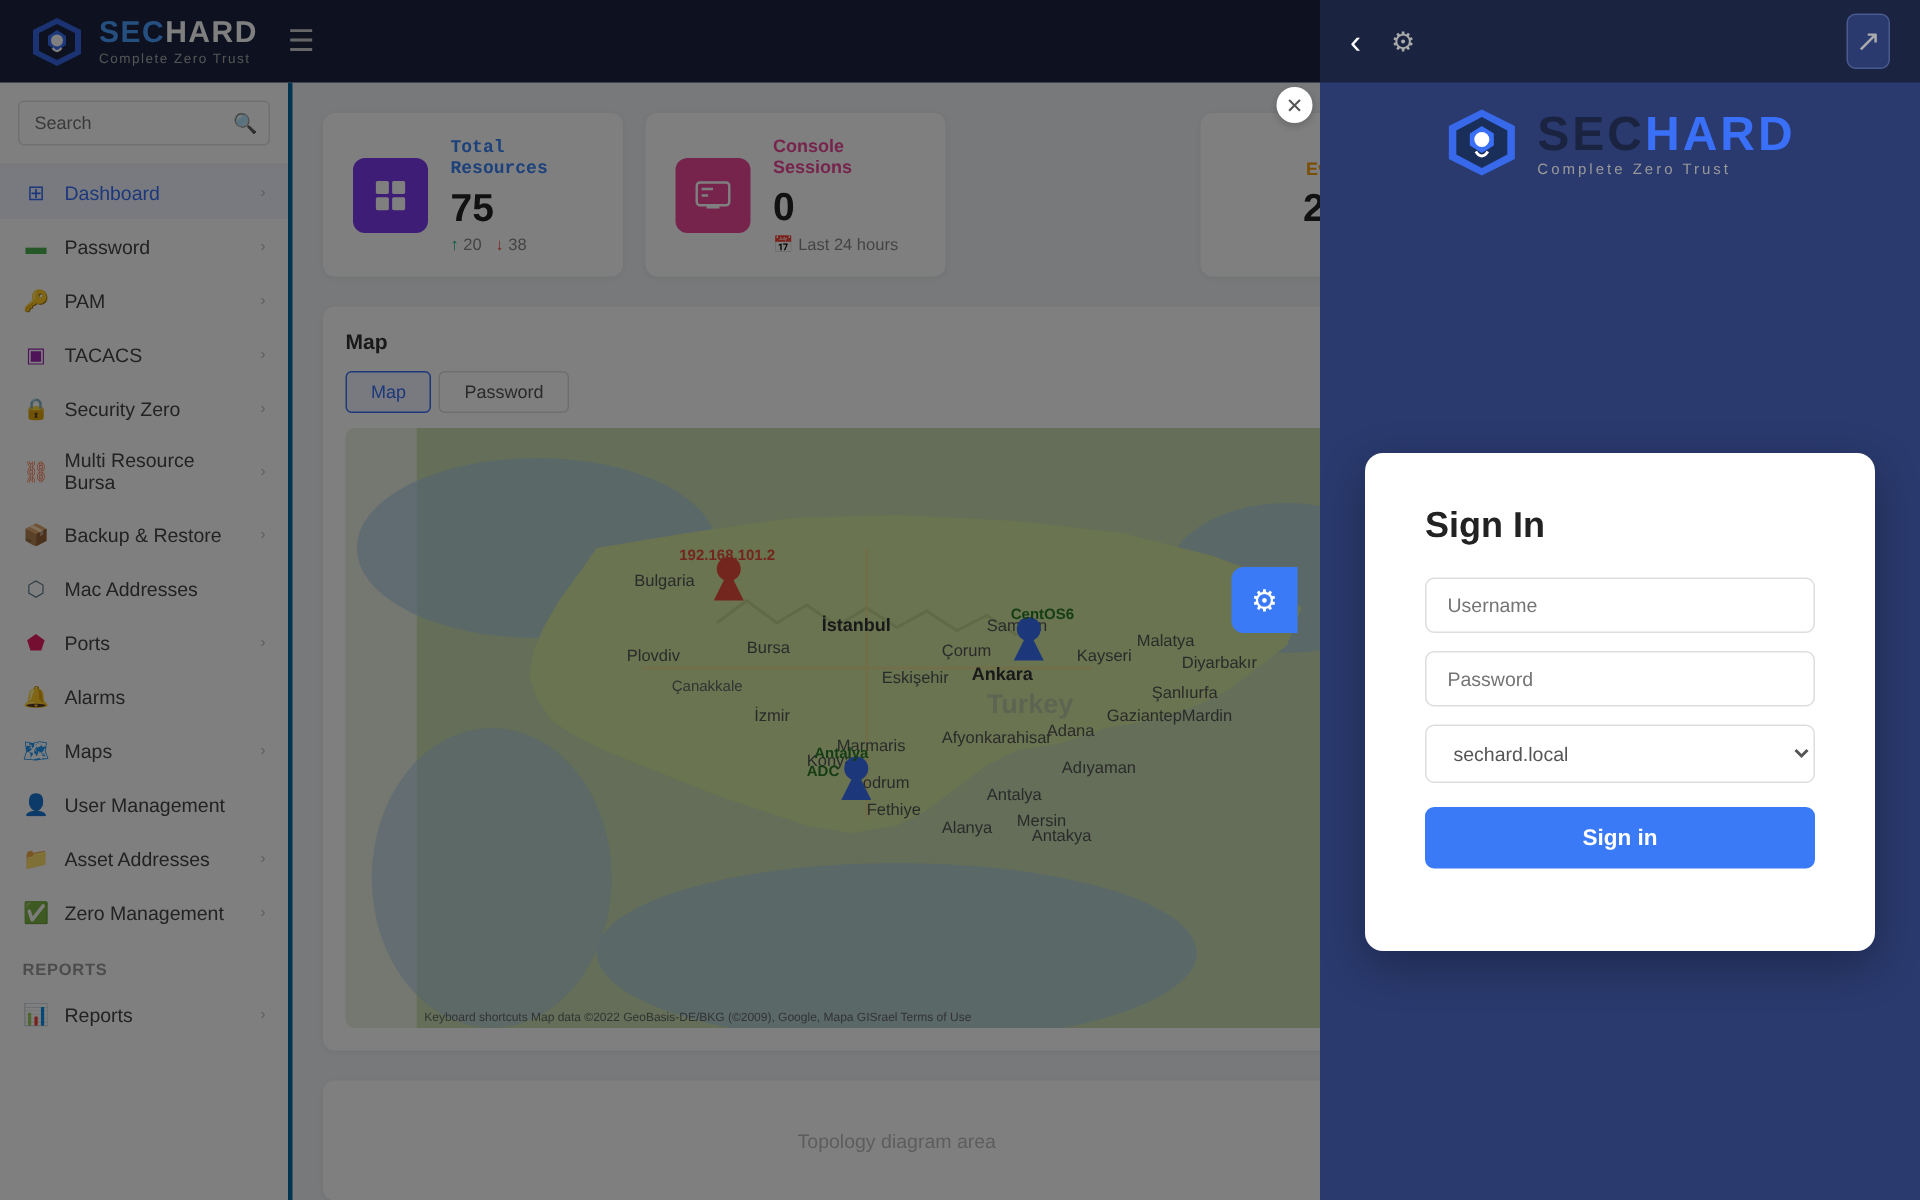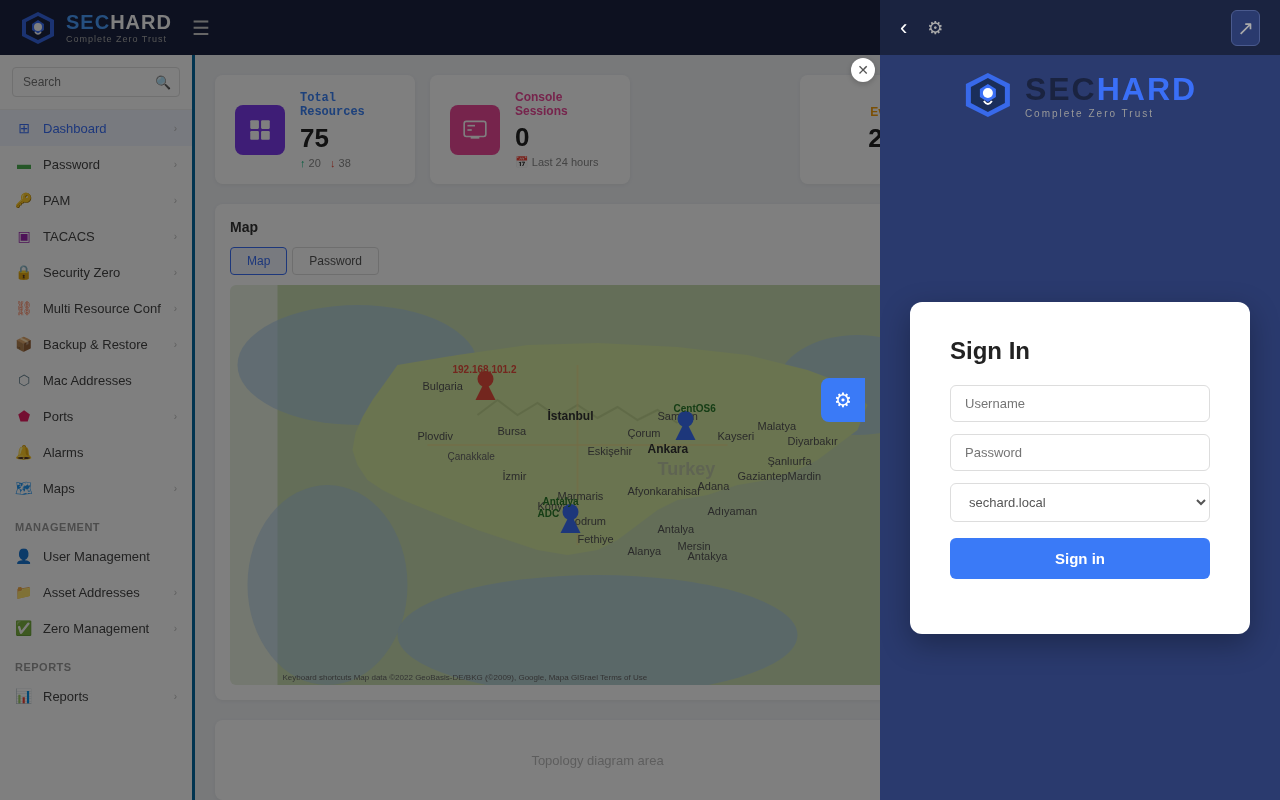--- a/index.html
+++ b/index.html
@@ -389,21 +389,21 @@
       <span class="nav-label">TACACS</span>
       <span class="chevron">›</span>
     </div>
     <div class="nav-item">
       <span class="nav-icon" style="color:#3a6ff7">🔒</span>
       <span class="nav-label">Security Zero</span>
       <span class="chevron">›</span>
     </div>
     <div class="nav-item">
       <span class="nav-icon" style="color:#ff7043">⛓</span>
-      <span class="nav-label">Multi Resource Conf</span>
+      <span class="nav-label">Multi Resource Bursa</span>
       <span class="chevron">›</span>
     </div>
     <div class="nav-item">
       <span class="nav-icon" style="color:#4caf50">📦</span>
       <span class="nav-label">Backup &amp; Restore</span>
       <span class="chevron">›</span>
     </div>
     <div class="nav-item">
       <span class="nav-icon" style="color:#607d8b">⬡</span>
       <span class="nav-label">Mac Addresses</span>
@@ -416,21 +416,20 @@
     <div class="nav-item">
       <span class="nav-icon" style="color:#ff9800">🔔</span>
       <span class="nav-label">Alarms</span>
     </div>
     <div class="nav-item">
       <span class="nav-icon" style="color:#2196f3">🗺</span>
       <span class="nav-label">Maps</span>
       <span class="chevron">›</span>
     </div>
 
-    <div class="management-label">Management</div>
 
     <div class="nav-item">
       <span class="nav-icon" style="color:#9c27b0">👤</span>
       <span class="nav-label">User Management</span>
     </div>
     <div class="nav-item">
       <span class="nav-icon" style="color:#607d8b">📁</span>
       <span class="nav-label">Asset Addresses</span>
       <span class="chevron">›</span>
     </div>

